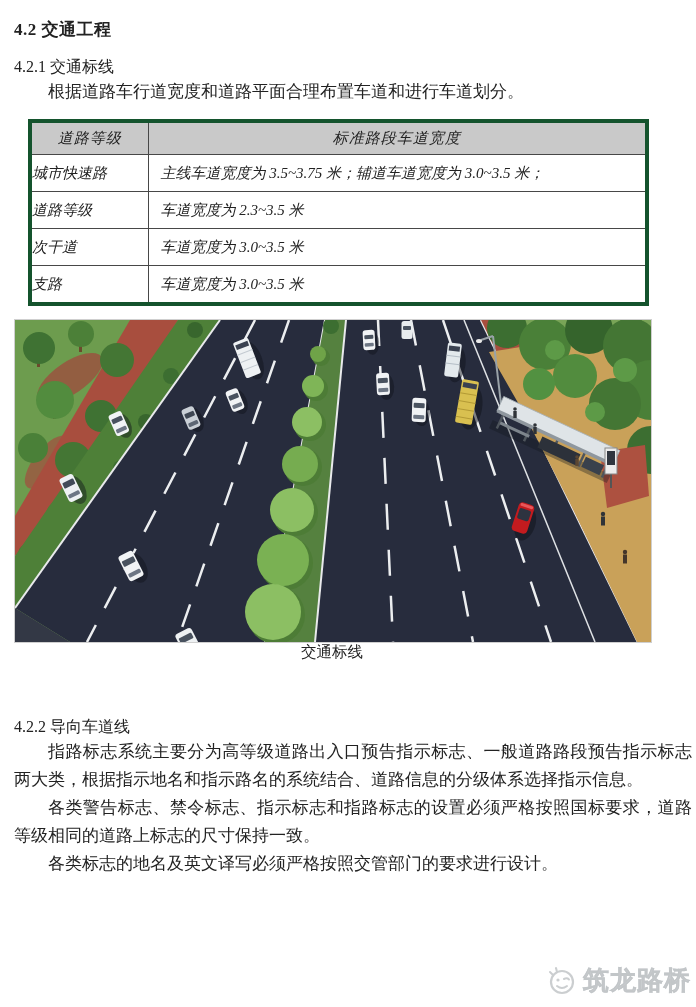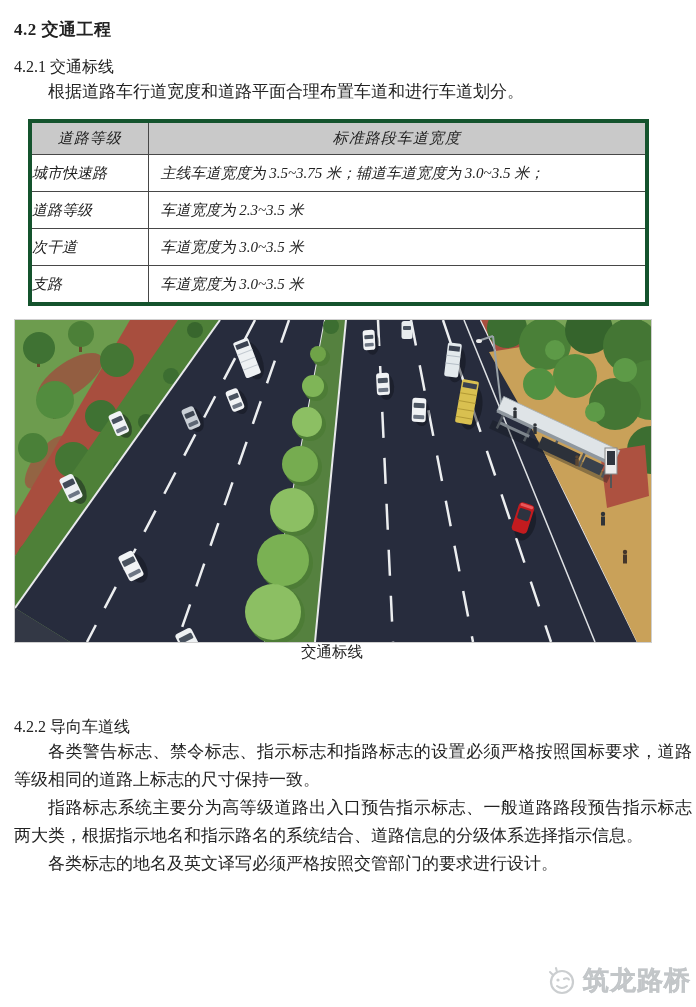--- a/index.html
+++ b/index.html
@@ -315,22 +315,22 @@
             </g>
         </g>
       </g>
     </svg>
   </figure>
 
   <div class="figure-caption">交通标线</div>
 
   <h2 class="sub-heading sec2-heading">4.2.2 导向车道线</h2>
 
+  <p class="para indent">指路标志系统主要分为高等级道路出入口预告指示标志、一般道路路段预告指示标志两大类，根据指示地名和指示路名的系统结合、道路信息的分级体系选择指示信息。</p>
   <p class="para indent signs-para1">各类警告标志、禁令标志、指示标志和指路标志的设置必须严格按照国标要求，道路等级相同的道路上标志的尺寸保持一致。</p>
-  <p class="para indent">指路标志系统主要分为高等级道路出入口预告指示标志、一般道路路段预告指示标志两大类，根据指示地名和指示路名的系统结合、道路信息的分级体系选择指示信息。</p>
   <p class="para indent">各类标志的地名及英文译写必须严格按照交管部门的要求进行设计。</p>
 
 </div>
 
 <div class="watermark">
   <span>
     <svg width="34" height="34" viewBox="0 0 34 34">
       <circle cx="17" cy="18" r="11" fill="none" stroke="#c9ccce" stroke-width="2.2"></circle>
       <circle cx="13" cy="16" r="1.6" fill="#c9ccce"></circle>
       <path d="M19 15 q3 -1.5 5 .5" fill="none" stroke="#c9ccce" stroke-width="2" stroke-linecap="round"></path>

